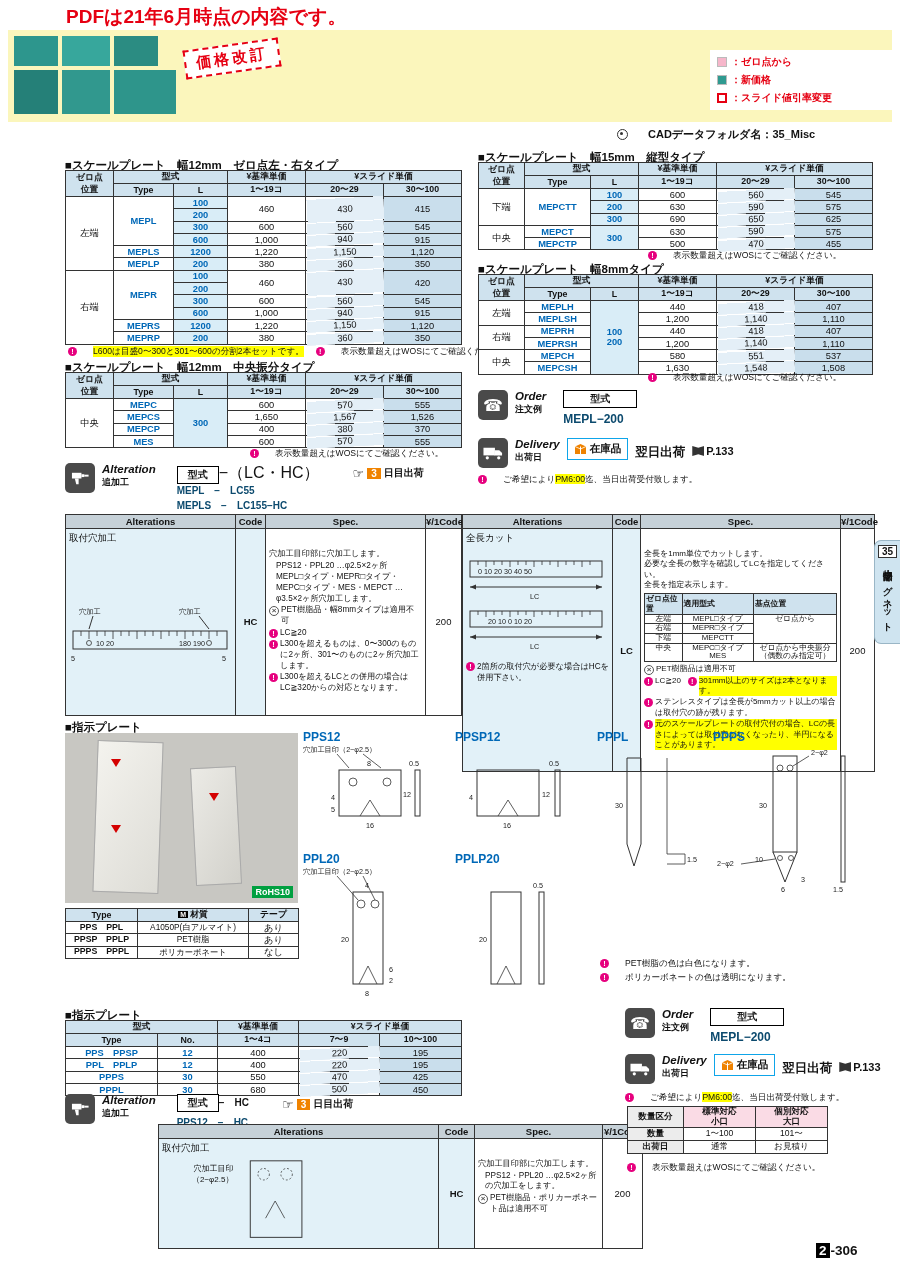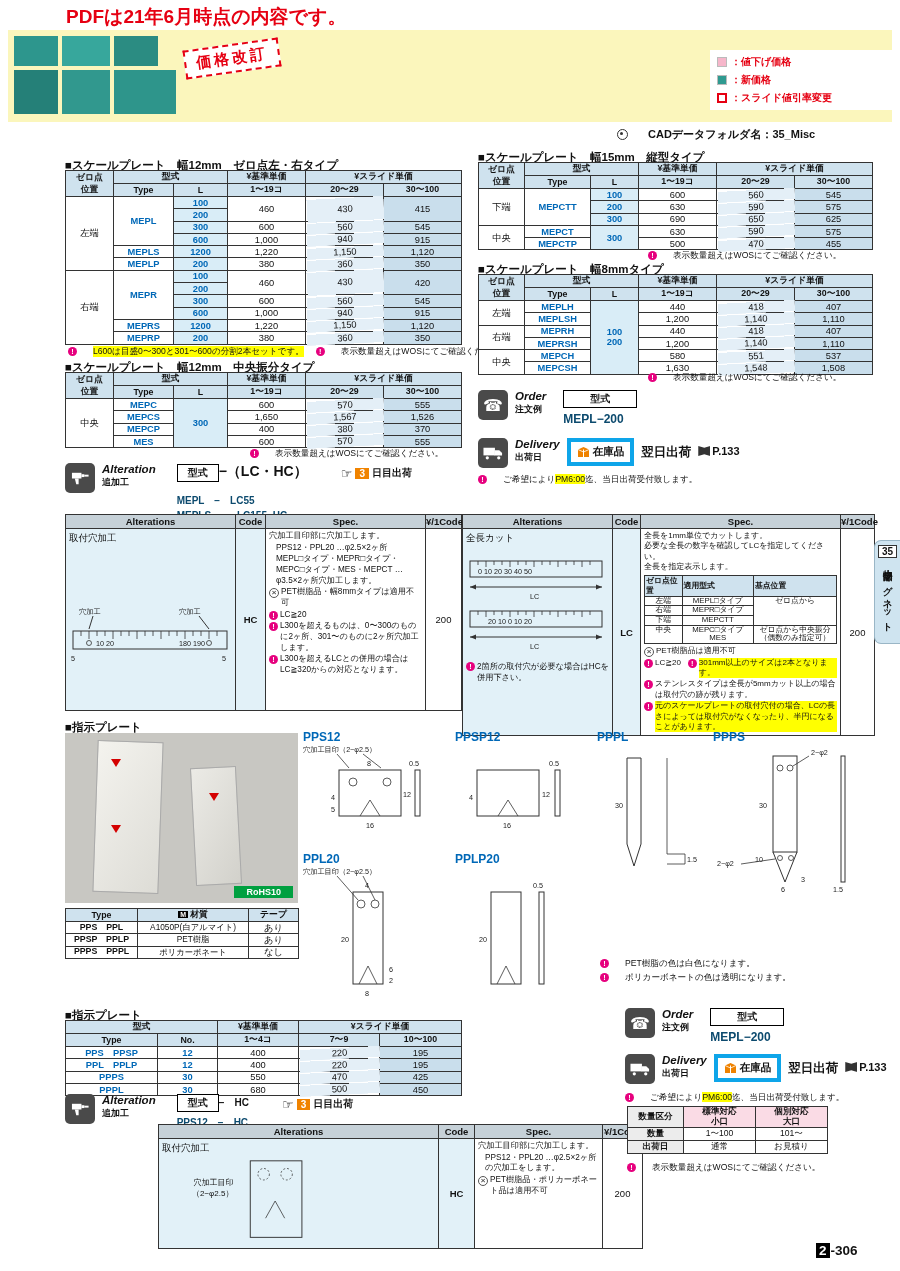--- a/index.html
+++ b/index.html
@@ -54,49 +54,49 @@
 .hand{font-size:13px;line-height:1}
 .hand::after{content:"☞"}
 .ic-phone::after{content:"☎";font-size:16px}
 
 table.alt{border-collapse:collapse;background:#fff;border:1.5px solid #333;table-layout:fixed}
 .alt th{background:#c6d1d8;border:1px solid #333;font-size:9.5px;font-weight:bold;height:14px}
 .alt td{border:1px solid #333;vertical-align:top}
 .altname{background:#e2f1f8;padding:3px}
 .altname .nm{font-size:9.5px;font-weight:normal}
 .codecell{background:#e2f1f8;text-align:center;font-weight:bold;font-size:9.5px;vertical-align:middle!important}
-.speccell{padding:2px 3px;font-size:8.2px;line-height:1.3;text-align:left}
+.speccell{padding:20px 3px;font-size:8.2px;line-height:1.3;text-align:left}
 .pricecell{text-align:center;vertical-align:middle!important;font-size:9.5px}
 .sline{display:flex;gap:2px;align-items:flex-start;margin-bottom:1px}
 
 table.mini{border-collapse:collapse;margin:2px 0;table-layout:fixed}
 .mini th{background:#cfe2ee;border:1px solid #333;font-size:7.8px;padding:0 1px;height:10px}
 .mini td{border:1px solid #333;font-size:7.8px;text-align:center;padding:0 1px;white-space:pre-line;line-height:1.1}
 
 table.qty{border-collapse:collapse;border:1.5px solid #333;table-layout:fixed}
 .qty th{border:1px solid #333;font-size:8.6px;padding:0 3px;white-space:pre-line;line-height:1.15}
 .qty th.qh{background:#ececec}
 .qty th.qp{background:#fadbe5}
 .qty td{border:1px solid #333;font-size:8.6px;text-align:center;height:13px}
 
 .photo{background:#c8c7c2;overflow:hidden}
 .plate{position:absolute;border:1px solid #aaa}
 .p1{left:30px;top:8px;width:66px;height:152px;background:linear-gradient(120deg,#f4f3ee,#dddcd6);transform:rotate(2deg)}
 .p2{left:128px;top:34px;width:46px;height:118px;background:linear-gradient(120deg,#ecebe6,#d2d1cb);transform:rotate(-3deg)}
 .mark{position:absolute;width:0;height:0;border-left:5px solid transparent;border-right:5px solid transparent;border-top:8px solid #d40000}
-.rohs{position:absolute;right:5px;bottom:5px;background:#00a040;color:#fff;font-weight:bold;font-size:9px;padding:1px 12px}
+.rohs{position:absolute;right:5px;bottom:5px;background:#00a040;color:#fff;font-weight:bold;font-size:9px;padding:1px 3px}
 .mh::before{content:"M";background:#000;color:#fff;font-size:7px;padding:0 2px;margin-right:2px;font-weight:bold}
 
 .dwg{position:absolute}
 .dwg .ttl{color:#0068b7;font-weight:bold;font-size:12px}
 svg text{font-size:7.2px;fill:#222}
 svg .shape{fill:none;stroke:#333;stroke-width:1}
 svg .thin{fill:none;stroke:#333;stroke-width:0.8}
 
-.stockbox{display:inline-flex;align-items:center;gap:3px;border:4px solid #0ea5e9;padding:3px 6px;font-weight:bold;font-size:10.5px;background:#fff}
+.stockbox{display:inline-flex;align-items:center;gap:3px;border:1px solid #0ea5e9;padding:3px 6px;font-weight:bold;font-size:10.5px;background:#fff}
 .ship{font-weight:bold;font-size:12.5px;margin-top:6px}
 .pref{display:inline-flex;align-items:center;gap:2px;margin-top:7px}
 
 .tab{position:absolute;left:874px;top:540px;width:26px;height:104px;background:#cfe4f0;border:1px solid #9ab6c6;border-right:none;border-radius:7px 0 0 7px;display:flex;flex-direction:column;align-items:center;padding:4px 0;gap:3px}
 .tabnum{background:#fff;border:1px solid #333;font-weight:bold;font-size:10px;padding:0 3px}
 .tabtxt{writing-mode:vertical-rl;font-size:9.5px;font-weight:bold;letter-spacing:1px;line-height:1.1}
 .footer{position:absolute;left:816px;top:1243px;display:flex;align-items:center;gap:1px;font-weight:bold;font-size:13.5px}
 .pgbox{background:#000;color:#fff;padding:0 3px}
 .book{display:inline-block;width:12px;height:10px;background:#333;clip-path:polygon(0 0,50% 18%,100% 0,100% 100%,50% 82%,0 100%)}
 </style>
@@ -111,21 +111,21 @@
   <div class="thumb" style="left:6px;top:6px;width:44px;height:30px;background:#2d968d"></div>
   <div class="thumb" style="left:54px;top:6px;width:48px;height:30px;background:#37a79c"></div>
   <div class="thumb" style="left:106px;top:6px;width:44px;height:30px;background:#2b8c82"></div>
   <div class="thumb" style="left:6px;top:40px;width:44px;height:44px;background:#258078"></div>
   <div class="thumb" style="left:54px;top:40px;width:48px;height:44px;background:#31988e"></div>
   <div class="thumb" style="left:106px;top:40px;width:62px;height:44px;background:#2e958b"></div>
   <div class="stamp">価格改訂</div>
   <div class="legend">
     <div class="legend-item">
         <span class="sw sw-down"></span>
-        <span>：値下げ価格</span>
+        <span>：ゼロ点から</span>
       </div>
     <div class="legend-item">
         <span class="sw sw-new"></span>
         <span>：新価格</span>
       </div>
     <div class="legend-item">
         <span class="sw sw-slide"></span>
         <span>：スライド値引率変更</span>
       </div>
   </div>
@@ -317,22 +317,22 @@
         <rect x="11" y="5.5" width="3" height="3" fill="#fff"></rect>
         <rect x="14" y="6" width="4.5" height="2" fill="#fff"></rect>
         <path d="M4 10h4v6H5.5z" fill="#fff"></path>
       </svg>
   </div>
   <div class="blocklab">
     <div class="eng">Alteration</div>
     <div class="jp">追加工</div>
   </div>
   <div style="margin-left:14px">
-    <div><span class="kbox">型式</span><span style="font-weight:bold;font-size:14px">−（LC・HC）</span></div>
-    <div class="blue" style="margin-top:12px;font-size:10px">MEPL　−　LC55</div>
+    <div><span class="kbox">型式</span><span style="font-weight:normal;font-size:16px">−（LC・HC）</span></div>
+    <div class="blue" style="margin-top:0;font-size:10px">MEPL　−　LC55</div>
     <div class="blue" style="margin-top:1px;font-size:10px">MEPLS　−　LC155−HC</div>
   </div>
   <div class="d3box" style="margin-left:26px;margin-top:3px">
     <span class="hand"></span>
     <span class="d3num">3</span>
     <span>日目出荷</span>
   </div>
 </div>
 
 <table class="alt abs" style="left:65px;top:514px;width:396px">
@@ -930,21 +930,21 @@
     <th>Code</th>
     <th>Spec.</th>
     <th>¥/1Code</th>
   </tr>
     </thead>
   <tbody>
       <tr style="height:102px">
     <td class="altname">
       <div class="nm">取付穴加工</div>
       <div style="display:flex;gap:10px;margin-top:2px;align-items:flex-start;margin-left:30px">
-        <div style="font-size:8px;text-align:right;margin-top:20px">
+        <div style="font-size:8px;text-align:right;margin-top:6px">
           <div>穴加工目印</div>
           <div>（2−φ2.5）</div>
         </div>
         <svg width="70" height="88" viewBox="0 0 70 92">
           <rect x="6" y="4" width="54" height="80" class="shape" fill="#fff"></rect>
           <circle cx="20" cy="18" r="6" class="thin" stroke-dasharray="2 2"></circle>
           <circle cx="44" cy="18" r="6" class="thin" stroke-dasharray="2 2"></circle>
           <path d="M22 64L32 46L42 64" class="thin"></path>
         </svg>
       </div>

